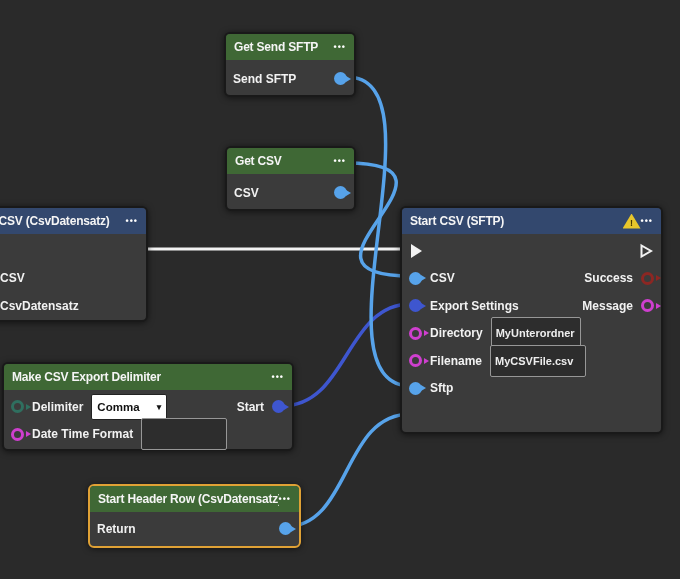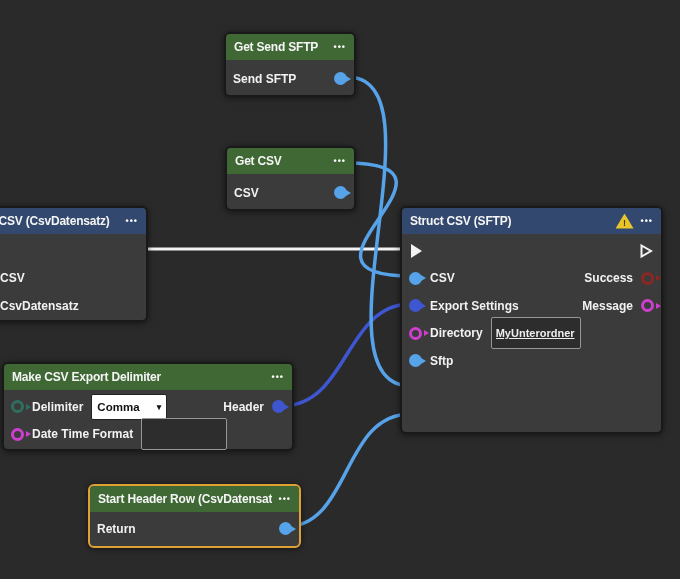--- a/index.html
+++ b/index.html
@@ -8,21 +8,21 @@
     position:relative;width:680px;height:579px;background:#2a2a2a;
     overflow:hidden;font-family:"Liberation Sans",sans-serif;
   }
   #wires{position:absolute;left:0;top:0;width:680px;height:579px;z-index:1;}
   .node{
     position:absolute;z-index:2;background:#3b3b3b;border:2px solid #191919;
     border-radius:6px;box-shadow:0 1px 6px rgba(0,0,0,.55);
   }
   .node.selected{border-color:#dfa135;}
   .node-header{
-    height:26px;display:flex;align-items:center;gap:7px;
+    height:26px;display:flex;align-items:center;
     padding:0 8px;border-radius:4px 4px 0 0;
   }
   .hdr-green{background:#3f6835;}
   .hdr-blue{background:#33486e;}
   .node-title{
     flex:1;color:#f5f5f5;font-size:12px;font-weight:bold;
     white-space:nowrap;overflow:hidden;letter-spacing:-0.2px;
   }
   .menu-dots{
     color:#ffffff;font-size:9px;font-weight:bold;letter-spacing:1px;
@@ -61,21 +61,21 @@
   .c-lb{color:#57a3ea;}
   .c-db{color:#3e56cf;}
   .c-mg{color:#cf3fcf;}
   .c-teal{color:#2f6f5f;}
   .c-red{color:#8c2723;}
   .execpin{flex:none;display:block;cursor:crosshair;}
   
   .txt{
     height:32px;background:#2d2d2d;border:1px solid #979797;border-radius:2px;
     color:#eeeeee;font-family:"Liberation Sans",sans-serif;
-    font-size:11px;font-weight:bold;padding:14px 4px;outline:none;text-decoration:underline;
+    font-size:11px;font-weight:bold;padding:14px 4px;outline:none;
   }
   .w-dir{width:90px;}
   .w-file{width:96px;}
   .w-dtf{width:86px;}
   .selbox{
     width:76px;height:18px;background:#ffffff;border:1px solid #222;border-radius:2px;
     display:flex;align-items:center;justify-content:space-between;
     padding:12px 5px;color:#111;font-size:11.5px;font-weight:bold;cursor:pointer;
   }
   .selbox .chev{font-size:9px;color:#111;}
@@ -134,21 +134,21 @@
         <span class="lbl">CSV</span>
       </div>
       <div class="row pad-label">
         <span class="lbl">CsvDatensatz</span>
       </div>
     </div>
   </div>
 
   <div class="node" style="left:400px;top:206px;width:263px;height:228px;">
     <div class="node-header hdr-blue">
-      <span class="node-title">Struct CSV (SFTP)</span>
+      <span class="node-title">Start CSV (SFTP)</span>
       <span class="warn">
           <span>!</span>
         </span>
       <span class="menu-dots">•••</span>
     </div>
     <div class="node-body">
       <div class="row split">
         <svg class="execpin" width="15" height="16" viewBox="0 0 15 16">
           <path d="M2 1 L13 8 L2 15 Z" fill="#f2f2f2"></path>
         </svg>
@@ -175,20 +175,25 @@
           <span class="lbl">Message</span>
           <span class="pin ring c-mg"></span>
         </span>
       </div>
       <div class="row">
         <span class="pin ring c-mg"></span>
         <span class="lbl">Directory</span>
         <input class="txt w-dir" value="MyUnterordner" style="">
       </div>
       <div class="row">
+        <span class="pin ring c-mg"></span>
+        <span class="lbl">Filename</span>
+        <input class="txt w-file" value="MyCSVFile.csv" style="">
+      </div>
+      <div class="row">
         <span class="pin fill c-lb"></span>
         <span class="lbl">Sftp</span>
       </div>
     </div>
   </div>
 
   <div class="node" style="left:2px;top:362px;width:292px;height:89px;">
     <div class="node-header hdr-green">
       <span class="node-title">Make CSV Export Delimiter</span>
       <span class="menu-dots">•••</span>
@@ -197,21 +202,21 @@
       <div class="row split">
         <span class="grp">
           <span class="pin ring c-teal"></span>
           <span class="lbl">Delimiter</span>
           <span class="selbox">
             <span>Comma</span>
             <span class="chev">▾</span>
           </span>
         </span>
         <span class="grp">
-          <span class="lbl">Header</span>
+          <span class="lbl">Start</span>
           <span class="pin fill c-db"></span>
         </span>
       </div>
       <div class="row">
         <span class="pin ring c-mg"></span>
         <span class="lbl">Date Time Format</span>
         <input class="txt w-dtf" value="" style="">
       </div>
     </div>
   </div>

